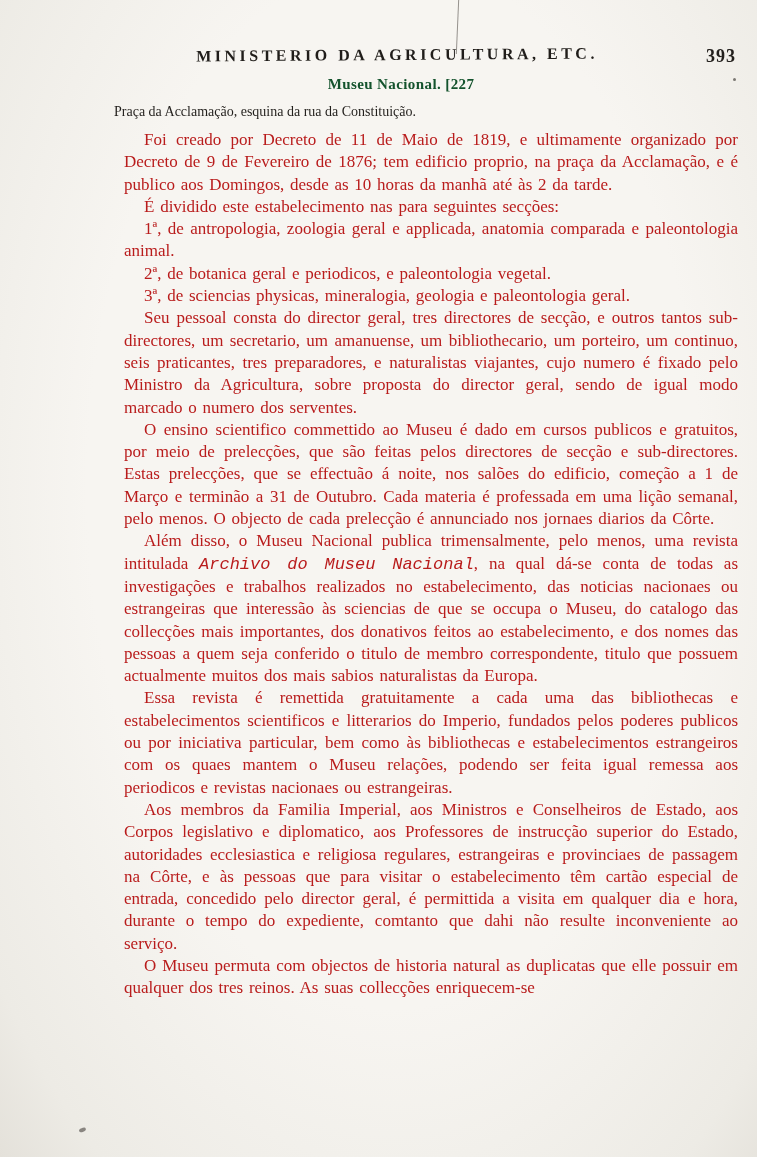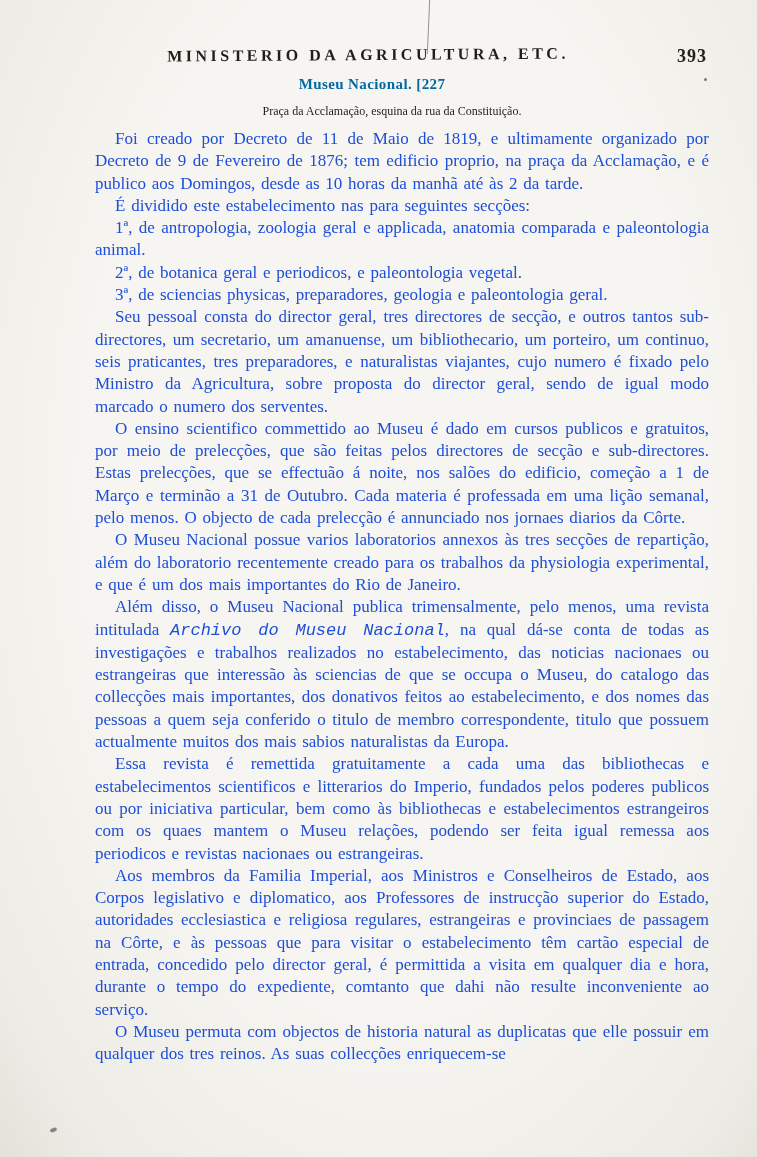--- a/index.html
+++ b/index.html
@@ -12,20 +12,21 @@
     overflow: hidden;
     position: relative;
     background:
       radial-gradient(ellipse at 52% 42%, #f7f5f1 55%, #edebe5 88%, #e4e1da 100%);
     font-family: "Liberation Serif", "DejaVu Serif", serif;
     color: #221f1c;
   }
   .page {
     position: absolute;
     inset: 0;
+    margin-left: 29px;
   }
   
   .artifact-vline {
     position: absolute;
     left: 428px;
     top: 0;
     width: 1px;
     height: 54px;
     background: rgba(70, 64, 58, 0.55);
     transform: rotate(2.5deg);
@@ -77,40 +78,39 @@
     font-size: 18px;
     letter-spacing: 1px;
   }
   .section-title {
     margin: 6px 0 0 0;
     text-align: center;
     font-weight: bold;
     font-size: 15px;
     letter-spacing: 0.4px;
     transform: translateX(-30px);
-    color: #0369a1;
+    color: #14532d;
   }
   .address {
     margin-top: 11px;
-    text-align: center;
-    font-size: 12px;
+    font-size: 14px;
     transform: translateX(-10px);
   }
   .body-text {
     margin-top: 9px;
   }
   .body-text p {
     margin: 0;
     padding: 0;
     text-indent: 20px;
     text-align: justify;
     font-size: 17px;
     line-height: 22.3px;
     word-spacing: 1.5px;
-    color: #1d4ed8;
+    color: #b91c1c;
   }
   .body-text p i {
     font-style: italic;
     font-family: Liberation Mono, monospace;
   }
 </style>
 </head>
 <body>
 
 <div class="page">
@@ -128,24 +128,23 @@
 
     <h2 class="section-title">Museu Nacional. [227</h2>
 
     <div class="address">Praça da Acclamação, esquina da rua da Constituição.</div>
 
     <div class="body-text">
       <p>Foi creado por Decreto de 11 de Maio de 1819, e ultimamente organizado por Decreto de 9 de Fevereiro de 1876; tem edificio proprio, na praça da Acclamação, e é publico aos Domingos, desde as 10 horas da manhã até às 2 da tarde.</p>
       <p>É dividido este estabelecimento nas para seguintes secções:</p>
       <p>1ª, de antropologia, zoologia geral e applicada, anatomia comparada e paleontologia animal.</p>
       <p>2ª, de botanica geral e periodicos, e paleontologia vegetal.</p>
-      <p>3ª, de sciencias physicas, preparadores, geologia e paleontologia geral.</p>
+      <p>3ª, de sciencias physicas, mineralogia, geologia e paleontologia geral.</p>
       <p>Seu pessoal consta do director geral, tres directores de secção, e outros tantos sub-directores, um secretario, um amanuense, um bibliothecario, um porteiro, um continuo, seis praticantes, tres preparadores, e naturalistas viajantes, cujo numero é fixado pelo Ministro da Agricultura, sobre proposta do director geral, sendo de igual modo marcado o numero dos serventes.</p>
       <p>O ensino scientifico commettido ao Museu é dado em cursos publicos e gratuitos, por meio de prelecções, que são feitas pelos directores de secção e sub-directores. Estas prelecções, que se effectuão á noite, nos salões do edificio, começão a 1 de Março e terminão a 31 de Outubro. Cada materia é professada em uma lição semanal, pelo menos. O objecto de cada prelecção é annunciado nos jornaes diarios da Côrte.</p>
-      <p>O Museu Nacional possue varios laboratorios annexos às tres secções de repartição, além do laboratorio recentemente creado para os trabalhos da physiologia experimental, e que é um dos mais importantes do Rio de Janeiro.</p>
       <p><span>Além disso, o Museu Nacional publica trimensalmente, pelo menos, uma revista intitulada </span><i>Archivo do Museu Nacional</i><span>, na qual dá-se conta de todas as investigações e trabalhos realizados no estabelecimento, das noticias nacionaes ou estrangeiras que interessão às sciencias de que se occupa o Museu, do catalogo das collecções mais importantes, dos donativos feitos ao estabelecimento, e dos nomes das pessoas a quem seja conferido o titulo de membro correspondente, titulo que possuem actualmente muitos dos mais sabios naturalistas da Europa.</span></p>
       <p>Essa revista é remettida gratuitamente a cada uma das bibliothecas e estabelecimentos scientificos e litterarios do Imperio, fundados pelos poderes publicos ou por iniciativa particular, bem como às bibliothecas e estabelecimentos estrangeiros com os quaes mantem o Museu relações, podendo ser feita igual remessa aos periodicos e revistas nacionaes ou estrangeiras.</p>
       <p>Aos membros da Familia Imperial, aos Ministros e Conselheiros de Estado, aos Corpos legislativo e diplomatico, aos Professores de instrucção superior do Estado, autoridades ecclesiastica e religiosa regulares, estrangeiras e provinciaes de passagem na Côrte, e às pessoas que para visitar o estabelecimento têm cartão especial de entrada, concedido pelo director geral, é permittida a visita em qualquer dia e hora, durante o tempo do expediente, comtanto que dahi não resulte inconveniente ao serviço.</p>
       <p>O Museu permuta com objectos de historia natural as duplicatas que elle possuir em qualquer dos tres reinos. As suas collecções enriquecem-se</p>
     </div>
 
   </div>
 </div>
 
 </body></html>

